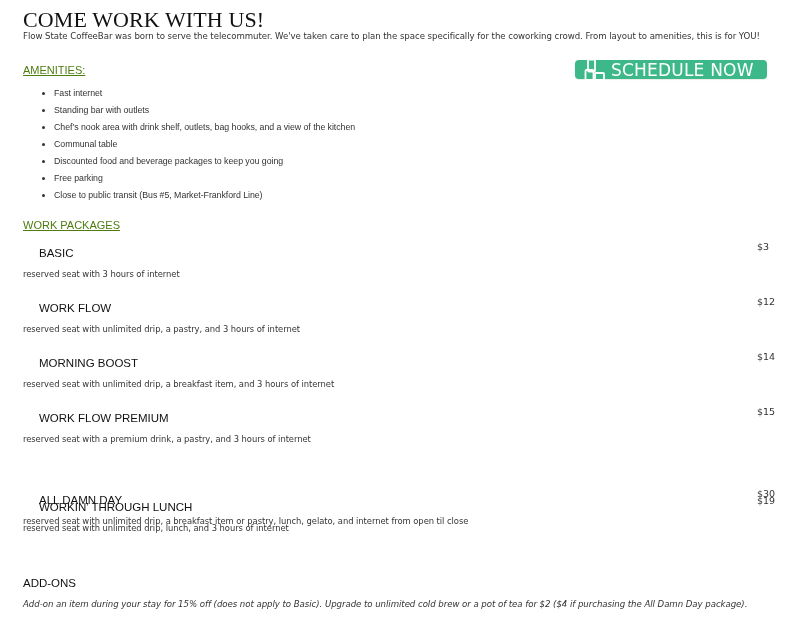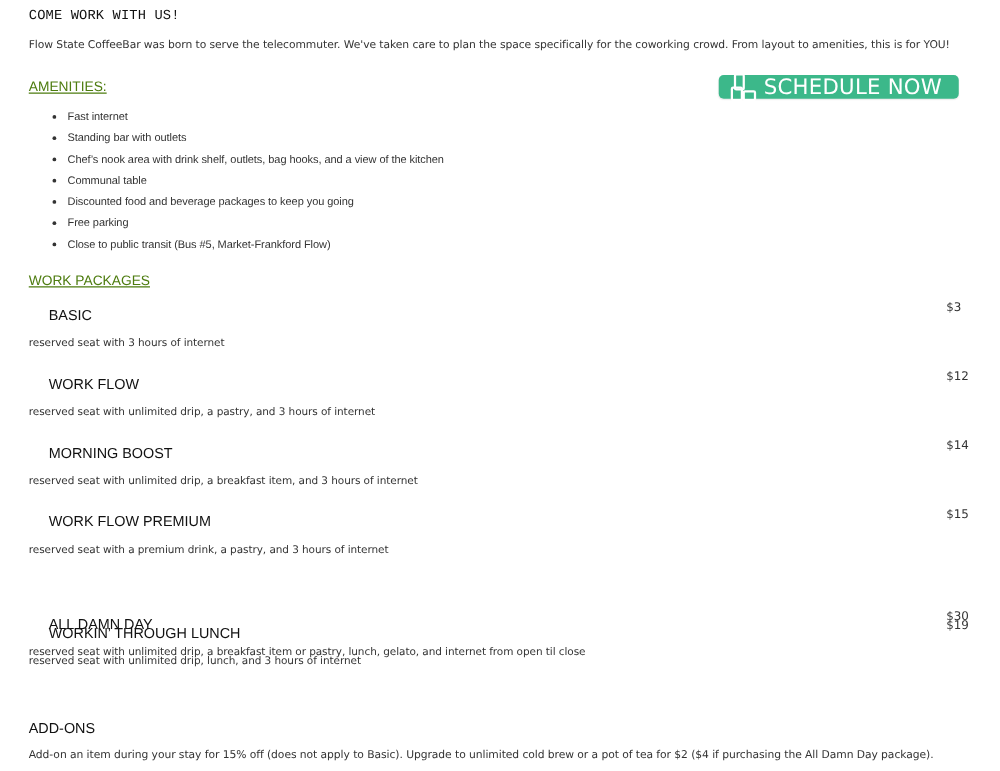--- a/index.html
+++ b/index.html
@@ -3,21 +3,21 @@
   <meta charset="utf-8">
   <style>
     html, body { margin: 0; padding: 0; background: #ffffff; }
     body {
       width: 800px; height: 617px; overflow: hidden; position: relative;
       font-family: "DejaVu Sans", sans-serif; color: #222;
     }
     .page { position: absolute; left: 23px; top: 0; width: 760px; }
     .h1 {
       position: absolute; left: 0; top: 7px;
-      font-family: Liberation Mono, monospace; font-size: 11px; color: #111;
+      font-family: Liberation Serif, serif; font-size: 22px; color: #111;
       letter-spacing: 0.1px; white-space: nowrap;
     }
     .intro {
       position: absolute; left: 0; top: 31px;
       font-family: "DejaVu Sans", sans-serif; font-size: 8.6px; color: #333;
       white-space: nowrap; letter-spacing: -0.05px;
     }
     .h2 {
       position: absolute; left: 0;
       font-family: "Liberation Sans", sans-serif; font-size: 11px; color: #4d7c0f;
@@ -71,40 +71,40 @@
       white-space: nowrap;
     }
     .addons-title {
       position: absolute; left: 0; top: 577px;
       font-family: "Liberation Sans", sans-serif; font-size: 11.5px; color: #111;
       white-space: nowrap;
     }
     .addons-text {
       position: absolute; left: 0; top: 599px;
       font-family: "DejaVu Sans", sans-serif; font-size: 8.6px; color: #333;
-      white-space: nowrap; letter-spacing: -0.05px;
+      white-space: nowrap; letter-spacing: -0.05px; font-style: italic;
     }
   </style>
 </head>
 <body>
 
 <div class="page">
 
   <div class="h1">COME WORK WITH US!</div>
   <div class="intro">Flow State CoffeeBar was born to serve the telecommuter. We've taken care to plan the space specifically for the coworking crowd. From layout to amenities, this is for YOU!</div>
 
   <div class="h2 amen-title">AMENITIES:</div>
   <ul class="amen-list">
     <li><span class="bullet"></span><span>Fast internet</span></li>
     <li><span class="bullet"></span><span>Standing bar with outlets</span></li>
     <li><span class="bullet"></span><span>Chef’s nook area with drink shelf, outlets, bag hooks, and a view of the kitchen</span></li>
     <li><span class="bullet"></span><span>Communal table</span></li>
     <li><span class="bullet"></span><span>Discounted food and beverage packages to keep you going</span></li>
     <li><span class="bullet"></span><span>Free parking</span></li>
-    <li><span class="bullet"></span><span>Close to public transit (Bus #5, Market-Frankford Flow)</span></li>
+    <li><span class="bullet"></span><span>Close to public transit (Bus #5, Market-Frankford Line)</span></li>
   </ul>
 
   <div class="schedule-btn">
     <svg class="icon" viewBox="0 0 22 24" fill="none" stroke="#ffffff" stroke-width="1.8">
       <rect x="4" y="1.5" width="7" height="12" rx="1"></rect>
       <rect x="1.5" y="12" width="8" height="10" rx="1"></rect>
       <rect x="11" y="15" width="9" height="7" rx="1"></rect>
     </svg>
     <span class="label">SCHEDULE NOW</span>
   </div>

